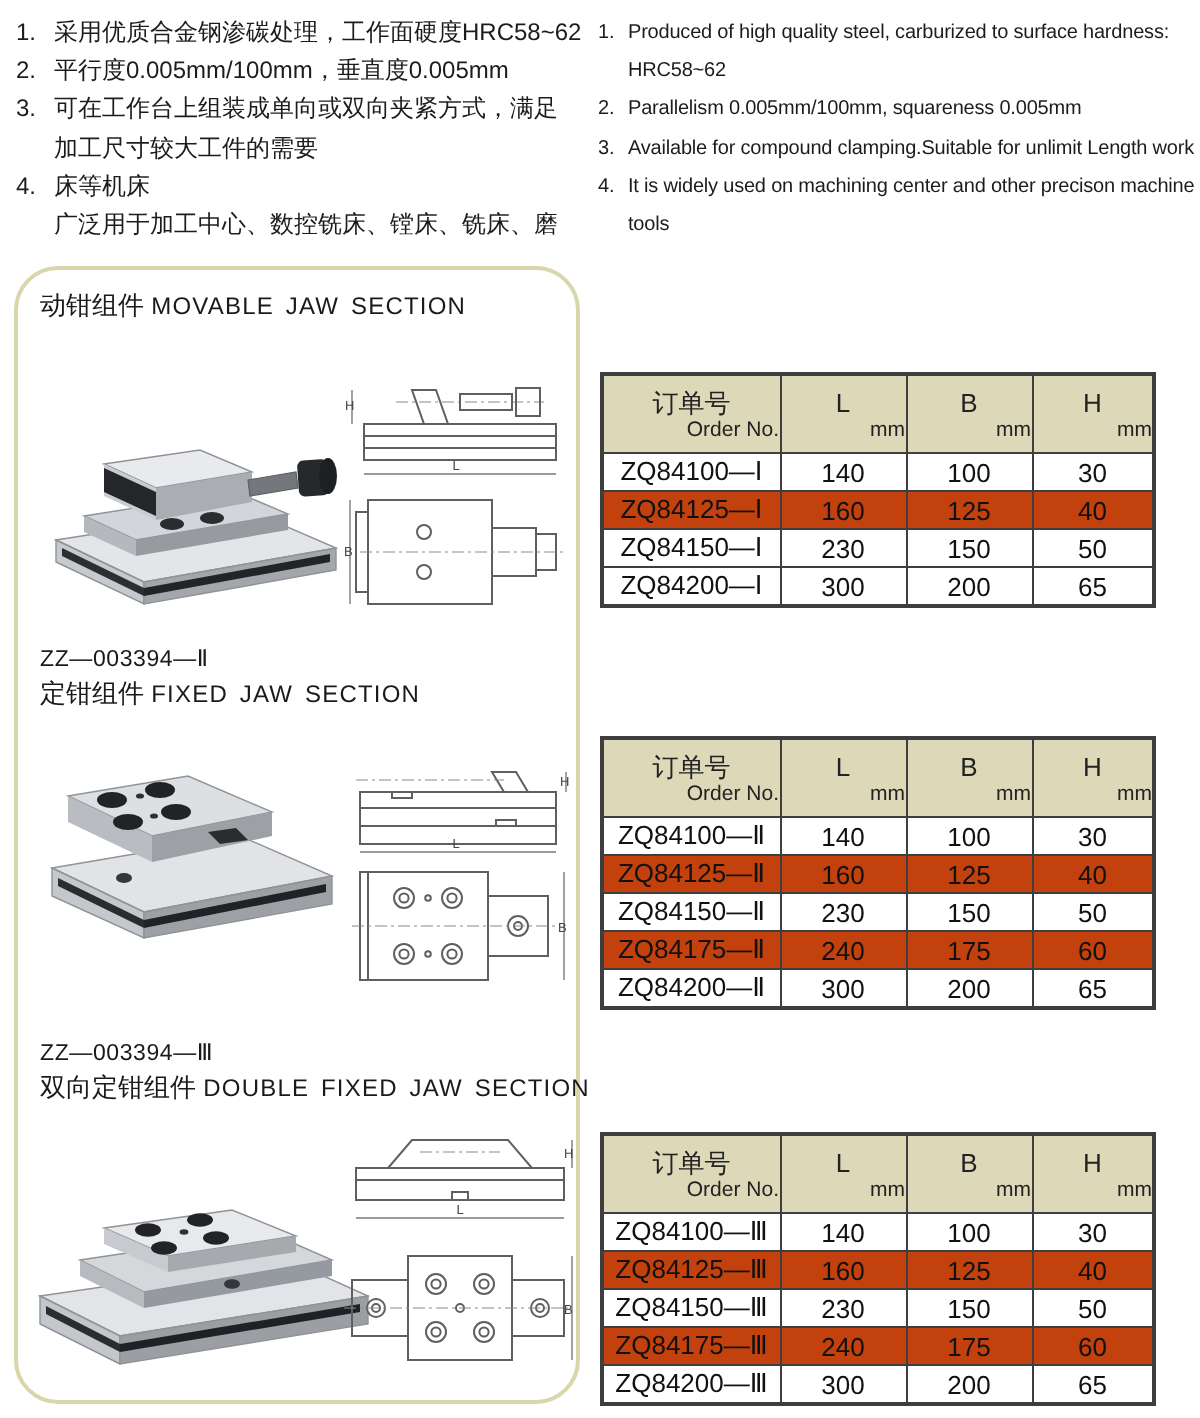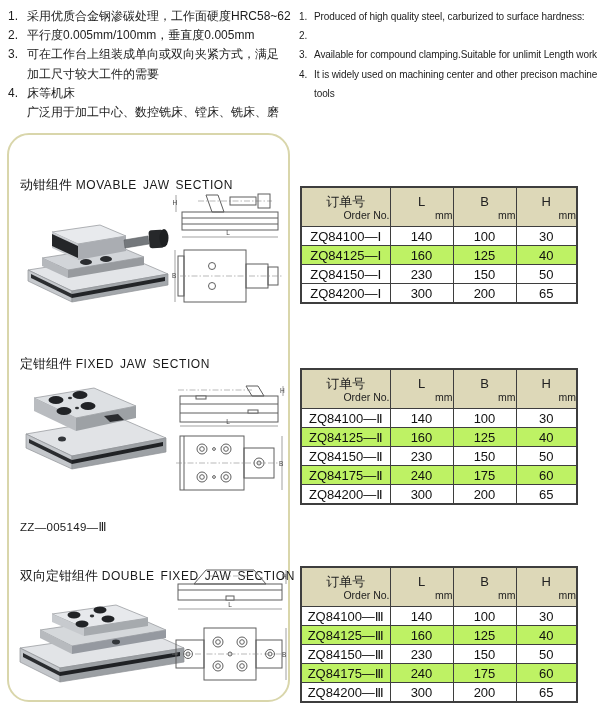--- a/index.html
+++ b/index.html
@@ -23,37 +23,37 @@
 
   
   .panel{
     left:7px;top:133px;width:279px;height:565px;background:#fff;
     border:2px solid #d9d6ab;border-radius:22px;
   }
 
   
   .sec-title{position:absolute;left:20px;}
   .sec-code{font-size:11.5px;line-height:15px;letter-spacing:.3px;color:#1a1a1a;}
-  .sec-name{font-size:13px;line-height:17px;color:#1a1a1a;margin-top:32px;}
+  .sec-name{font-size:13px;line-height:17px;color:#1a1a1a;}
   .sec-name .en-name{font-size:12px;letter-spacing:.6px;word-spacing:2px;}
 
   
   table.spec{
     position:absolute;left:300px;border-collapse:collapse;table-layout:fixed;
     background:#fff;border:2px solid #3e3e3e;padding-left:20px;
   }
   table.spec th{
     border:1px solid #3e3e3e;background:#ddd8b8;font-weight:normal;
     padding:0;height:38px;vertical-align:middle;
   }
   table.spec td{
     border:1px solid #3e3e3e;text-align:center;font-size:13px;color:#111;
     height:18px;padding:0;
   }
-  table.spec tr.alt td{background:#bef264;}
+  table.spec tr.alt td{background:#c2410c;}
   .h-cn{font-size:13px;line-height:15px;color:#222;text-align:center;}
   .h-en{font-size:10.5px;line-height:12px;color:#222;text-align:right;}
 
   
   .ln{stroke:#5f5f5f;stroke-width:1;fill:none;}
   .lnf{stroke:#5f5f5f;stroke-width:1;fill:#fff;}
   .cl{stroke:#8a8a8a;stroke-width:.6;stroke-dasharray:6 2 1.5 2;fill:none;}
   .dim{stroke:#7a7a7a;stroke-width:.7;}
   .dimtext{font-size:6.5px;fill:#444;}
   .edge{stroke:#8f9296;stroke-width:.7;}
@@ -84,24 +84,26 @@
       <span class="fl" style="display:block">广泛用于加工中心、数控铣床、镗床、铣床、磨</span>
     </span>
   </div>
 </div>
 
 <div class="flist en">
   <div class="fitem">
     <span class="fnum">1.</span>
     <span>
       <span class="fl" style="display:block">Produced of high quality steel, carburized to surface hardness:</span>
+      <span class="fl" style="display:block">HRC58~62</span>
     </span>
   </div>
   <div class="fitem">
     <span class="fnum">2.</span>
+    <span><span class="fl">Parallelism 0.005mm/100mm, squareness 0.005mm</span></span>
   </div>
   <div class="fitem">
     <span class="fnum">3.</span>
     <span><span class="fl">Available for compound clamping.Suitable for unlimit Length work</span></span>
   </div>
   <div class="fitem">
     <span class="fnum">4.</span>
     <span>
       <span class="fl" style="display:block">It is widely used on machining center and other precison machine</span>
       <span class="fl" style="display:block">tools</span>
@@ -213,20 +215,21 @@
     <tr>
         <td>ZQ84200—Ⅰ</td>
         <td>300</td>
         <td>200</td>
         <td>65</td>
       </tr>
   </tbody>
 </table>
 
 <div class="sec-title" style="top:323px">
+  <div class="sec-code">ZZ—003394—Ⅱ</div>
   <div class="sec-name">
     <span>定钳组件</span>
     <span class="en-name">FIXED JAW SECTION</span>
   </div>
 </div>
 
 <svg class="abs" style="left:20px;top:364px" width="150" height="108" viewBox="0 0 150 108">
   <polygon points="6,70 100,54 146,74 52,92" fill="#e1e3e6" class="edge"></polygon>
   <polygon points="6,70 52,92 52,105 6,84" fill="#c4c7cb" class="edge"></polygon>
   <polygon points="52,92 146,74 146,88 52,105" fill="#9da1a5" class="edge"></polygon>
@@ -335,21 +338,21 @@
     <tr>
         <td>ZQ84200—Ⅱ</td>
         <td>300</td>
         <td>200</td>
         <td>65</td>
       </tr>
   </tbody>
 </table>
 
 <div class="sec-title" style="top:520px">
-  <div class="sec-code">ZZ—005149—Ⅲ</div>
+  <div class="sec-code">ZZ—003394—Ⅲ</div>
   <div class="sec-name">
     <span>双向定钳组件</span>
     <span class="en-name">DOUBLE FIXED JAW SECTION</span>
   </div>
 </div>
 
 <svg class="abs" style="left:16px;top:586px" width="172" height="102" viewBox="0 0 172 102">
   <polygon points="4,62 128,44 168,62 44,82" fill="#e2e4e7" class="edge"></polygon>
   <polygon points="4,62 44,82 44,96 4,76" fill="#c3c6ca" class="edge"></polygon>
   <polygon points="44,82 168,62 168,76 44,96" fill="#9b9fa3" class="edge"></polygon>

